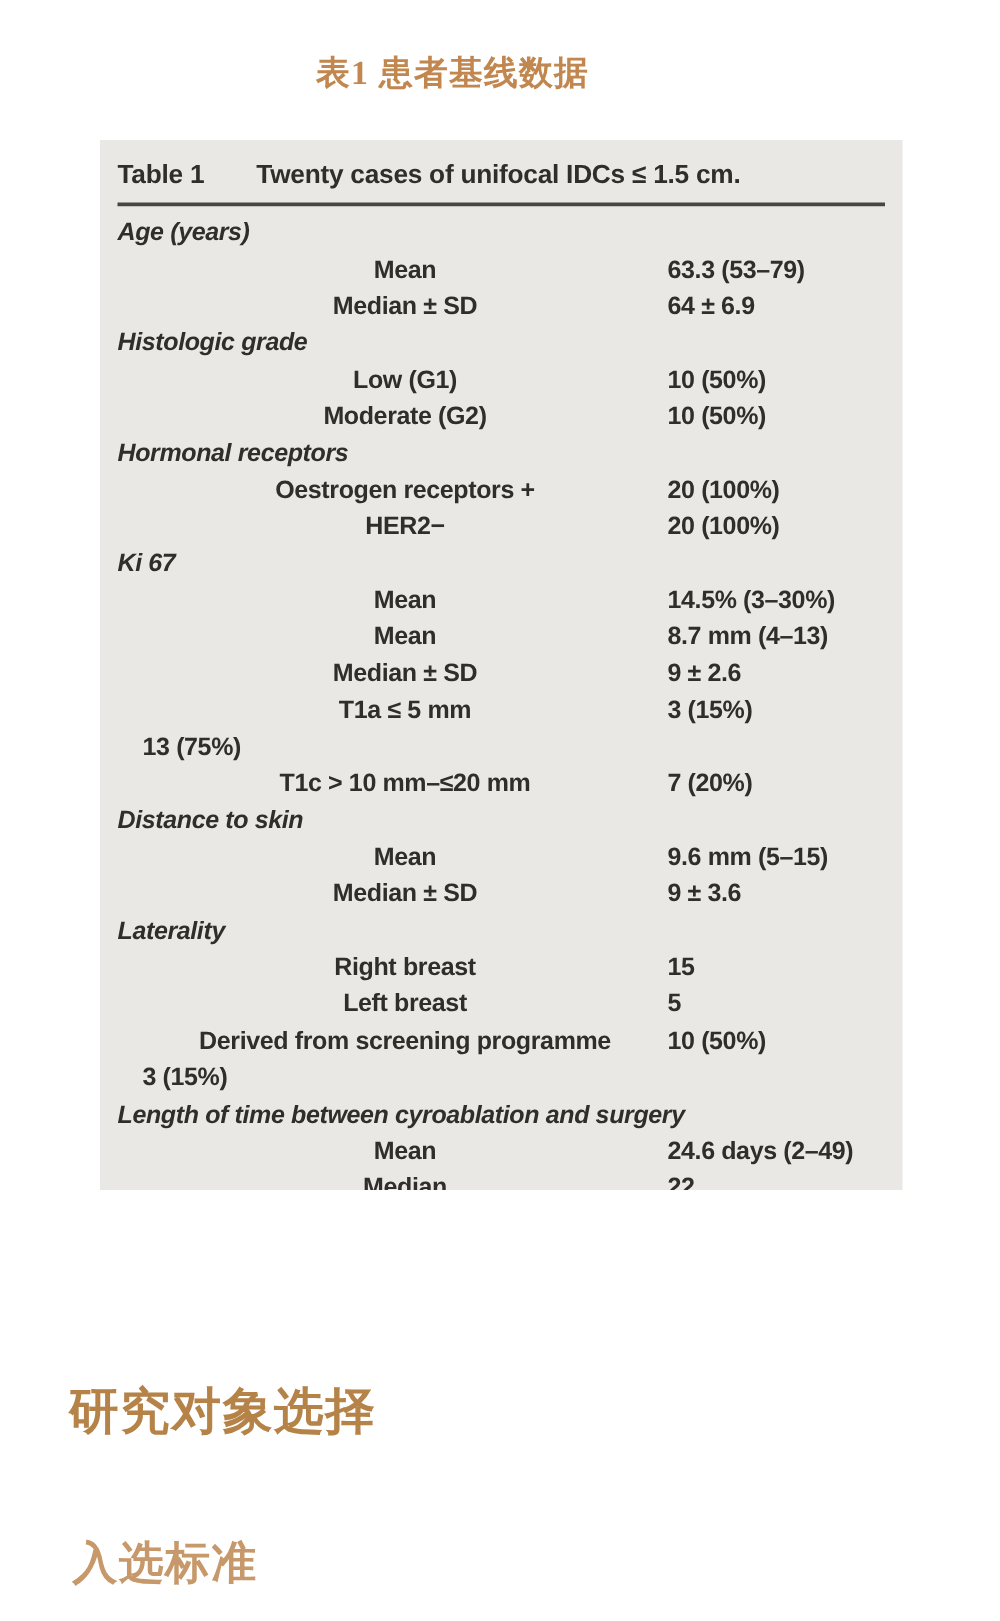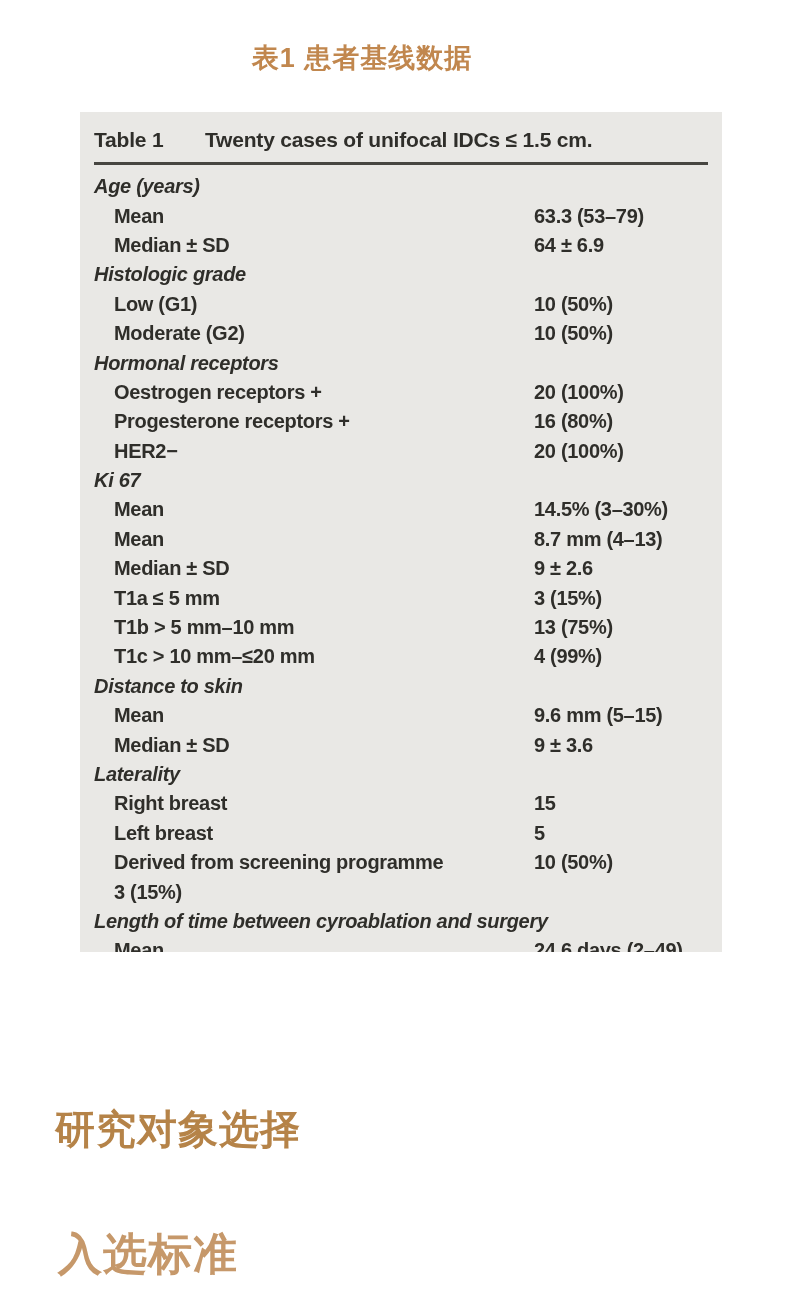--- a/index.html
+++ b/index.html
@@ -12,53 +12,53 @@
   }
   *{margin:0;padding:0;box-sizing:border-box;}
   html,body{background:#ffffff;}
   body{
     width:800px;height:1297px;position:relative;overflow:hidden;
     font-family:"Liberation Sans",sans-serif;
   }
   .cn-caption{
     position:absolute;top:40px;left:0;width:724px;
     text-align:center;font-size:27px;font-weight:bold;
-    color:var(--caption-accent);letter-spacing:1px;
+    color:var(--caption-accent);letter-spacing:1px;font-family:Liberation Serif, serif;
   }
   .table-block{
     position:absolute;left:80px;top:112px;width:642px;height:840px;
     background:var(--table-bg);color:var(--table-text);overflow:hidden;
   }
   .caption-line{
     padding:15px 14px 0 14px;font-size:21px;line-height:26px;
     letter-spacing:-0.2px;white-space:nowrap;
   }
   .tbl-label{font-weight:700;}
   .tbl-title{font-weight:700;margin-left:36px;}
   .rule{border-top:3px solid var(--rule-color);height:0;margin:0 14px;}
   .rule-top{margin-top:9px;}
   .rule-bottom{margin-top:4px;}
-  .rows{margin:7px 14px 0 14px;}
+  .rows{margin:7px 14px 0 14px;text-align:center;}
   .row{
     height:29.4px;display:flex;align-items:center;
     font-size:20px;letter-spacing:-0.3px;white-space:nowrap;
     font-weight:700;
   }
   .row.category{font-style:italic;}
   .row.item{padding-left:20px;}
   .row.item .label{min-width:420px;}
   .section-heading{
     position:absolute;left:55px;top:1106px;
     font-family:"DejaVu Serif",serif;
     font-size:40px;font-weight:bold;line-height:1.15;
     color:var(--section-color);letter-spacing:1px;
   }
   .subsection-heading{
     position:absolute;left:58px;top:1230px;
-    font-size:44px;font-weight:bold;line-height:1.1;
+    font-size:36px;font-weight:bold;line-height:1.1;
     color:var(--subsection-color);letter-spacing:1px;
   }
 </style>
 </head>
 <body>
 
 <div class="cn-caption">表1 患者基线数据</div>
 
 <div class="table-block">
   <div class="caption-line">
@@ -90,24 +90,20 @@
         <span class="value">10 (50%)</span>
       </div>
       <div class="row category">
         <span class="label">Hormonal receptors</span>
       </div>
       <div class="row item">
         <span class="label">Oestrogen receptors +</span>
         <span class="value">20 (100%)</span>
       </div>
       <div class="row item">
-        <span class="label">Progesterone receptors +</span>
-        <span class="value">16 (80%)</span>
-      </div>
-      <div class="row item">
         <span class="label">HER2−</span>
         <span class="value">20 (100%)</span>
       </div>
       <div class="row category">
         <span class="label">Ki 67</span>
       </div>
       <div class="row item">
         <span class="label">Mean</span>
         <span class="value">14.5% (3–30%)</span>
       </div>
@@ -117,26 +113,25 @@
       </div>
       <div class="row item">
         <span class="label">Median ± SD</span>
         <span class="value">9 ± 2.6</span>
       </div>
       <div class="row item">
         <span class="label">T1a ≤ 5 mm</span>
         <span class="value">3 (15%)</span>
       </div>
       <div class="row item">
-        <span class="label">T1b &gt; 5 mm–10 mm</span>
         <span class="value">13 (75%)</span>
       </div>
       <div class="row item">
         <span class="label">T1c &gt; 10 mm–≤20 mm</span>
-        <span class="value">4 (99%)</span>
+        <span class="value">7 (20%)</span>
       </div>
       <div class="row category">
         <span class="label">Distance to skin</span>
       </div>
       <div class="row item">
         <span class="label">Mean</span>
         <span class="value">9.6 mm (5–15)</span>
       </div>
       <div class="row item">
         <span class="label">Median ± SD</span>
@@ -160,19 +155,23 @@
       <div class="row item">
         <span class="value">3 (15%)</span>
       </div>
       <div class="row category">
         <span class="label">Length of time between cyroablation and surgery</span>
       </div>
       <div class="row item">
         <span class="label">Mean</span>
         <span class="value">24.6 days (2–49)</span>
       </div>
+      <div class="row item">
+        <span class="label">Median</span>
+        <span class="value">22</span>
+      </div>
     </div>
   <div class="rule rule-bottom"></div>
 </div>
 
 <div class="section-heading">研究对象选择</div>
 
 <div class="subsection-heading">入选标准</div>
 
 </body></html>

